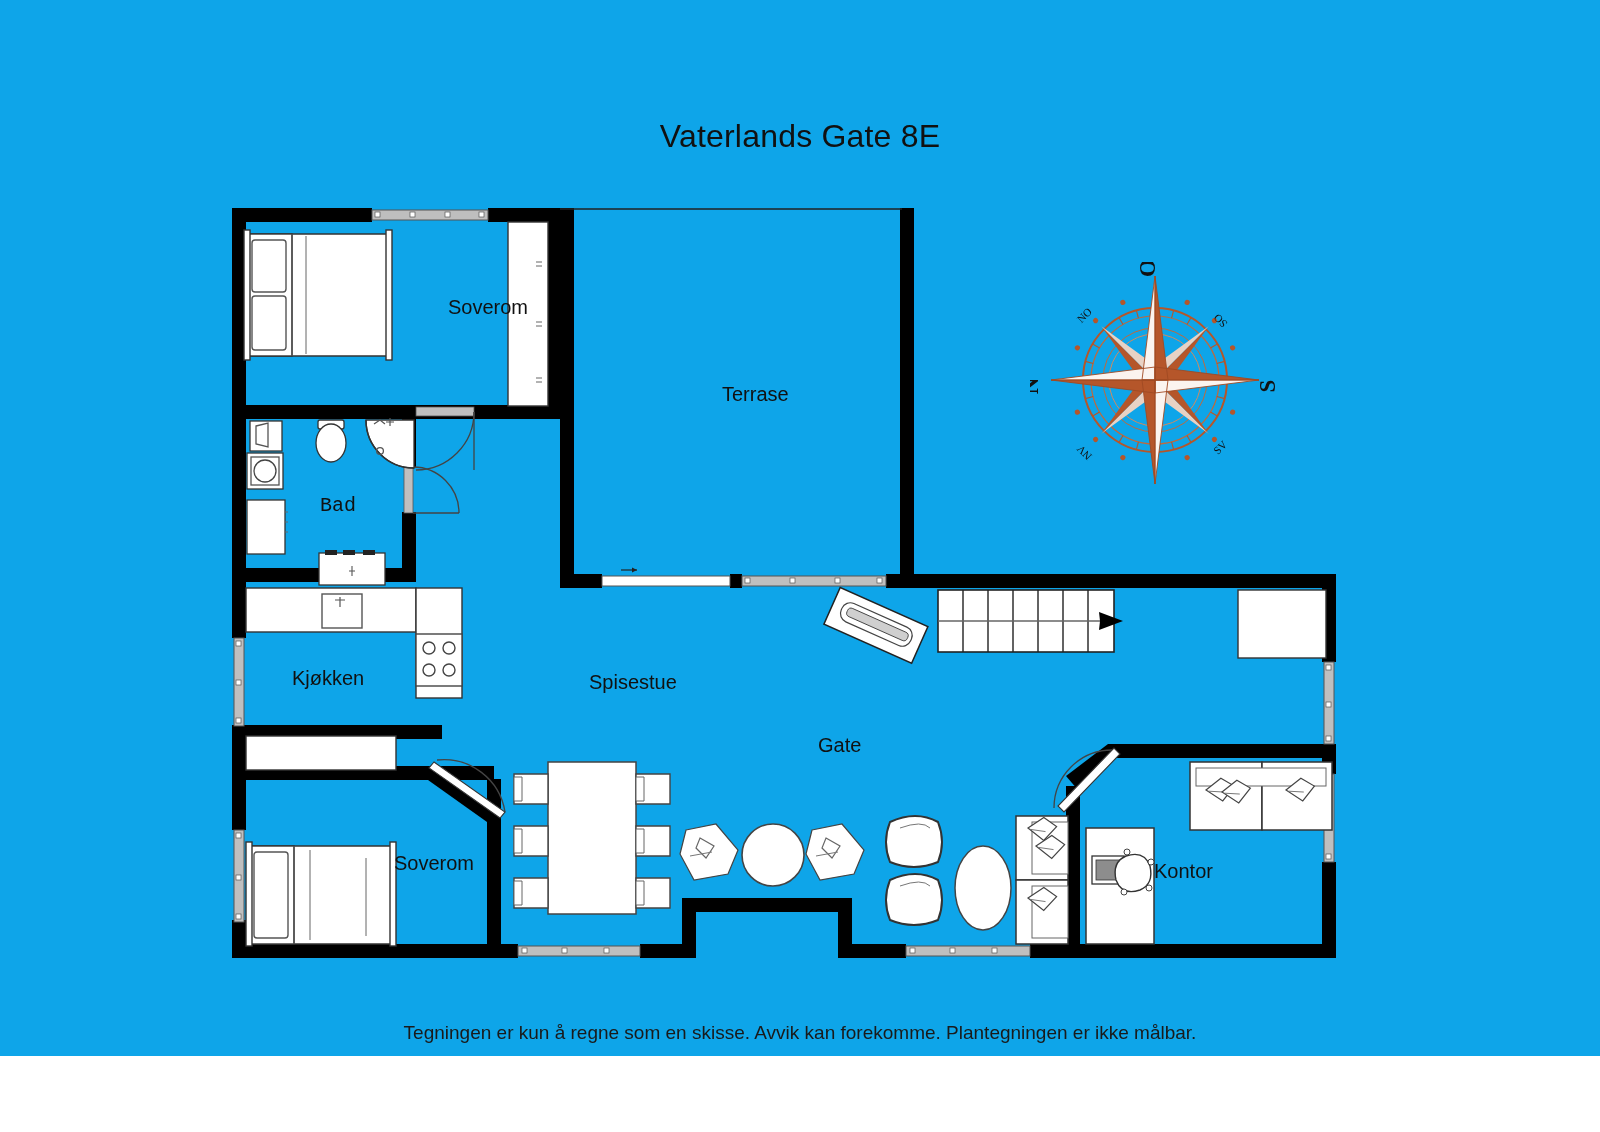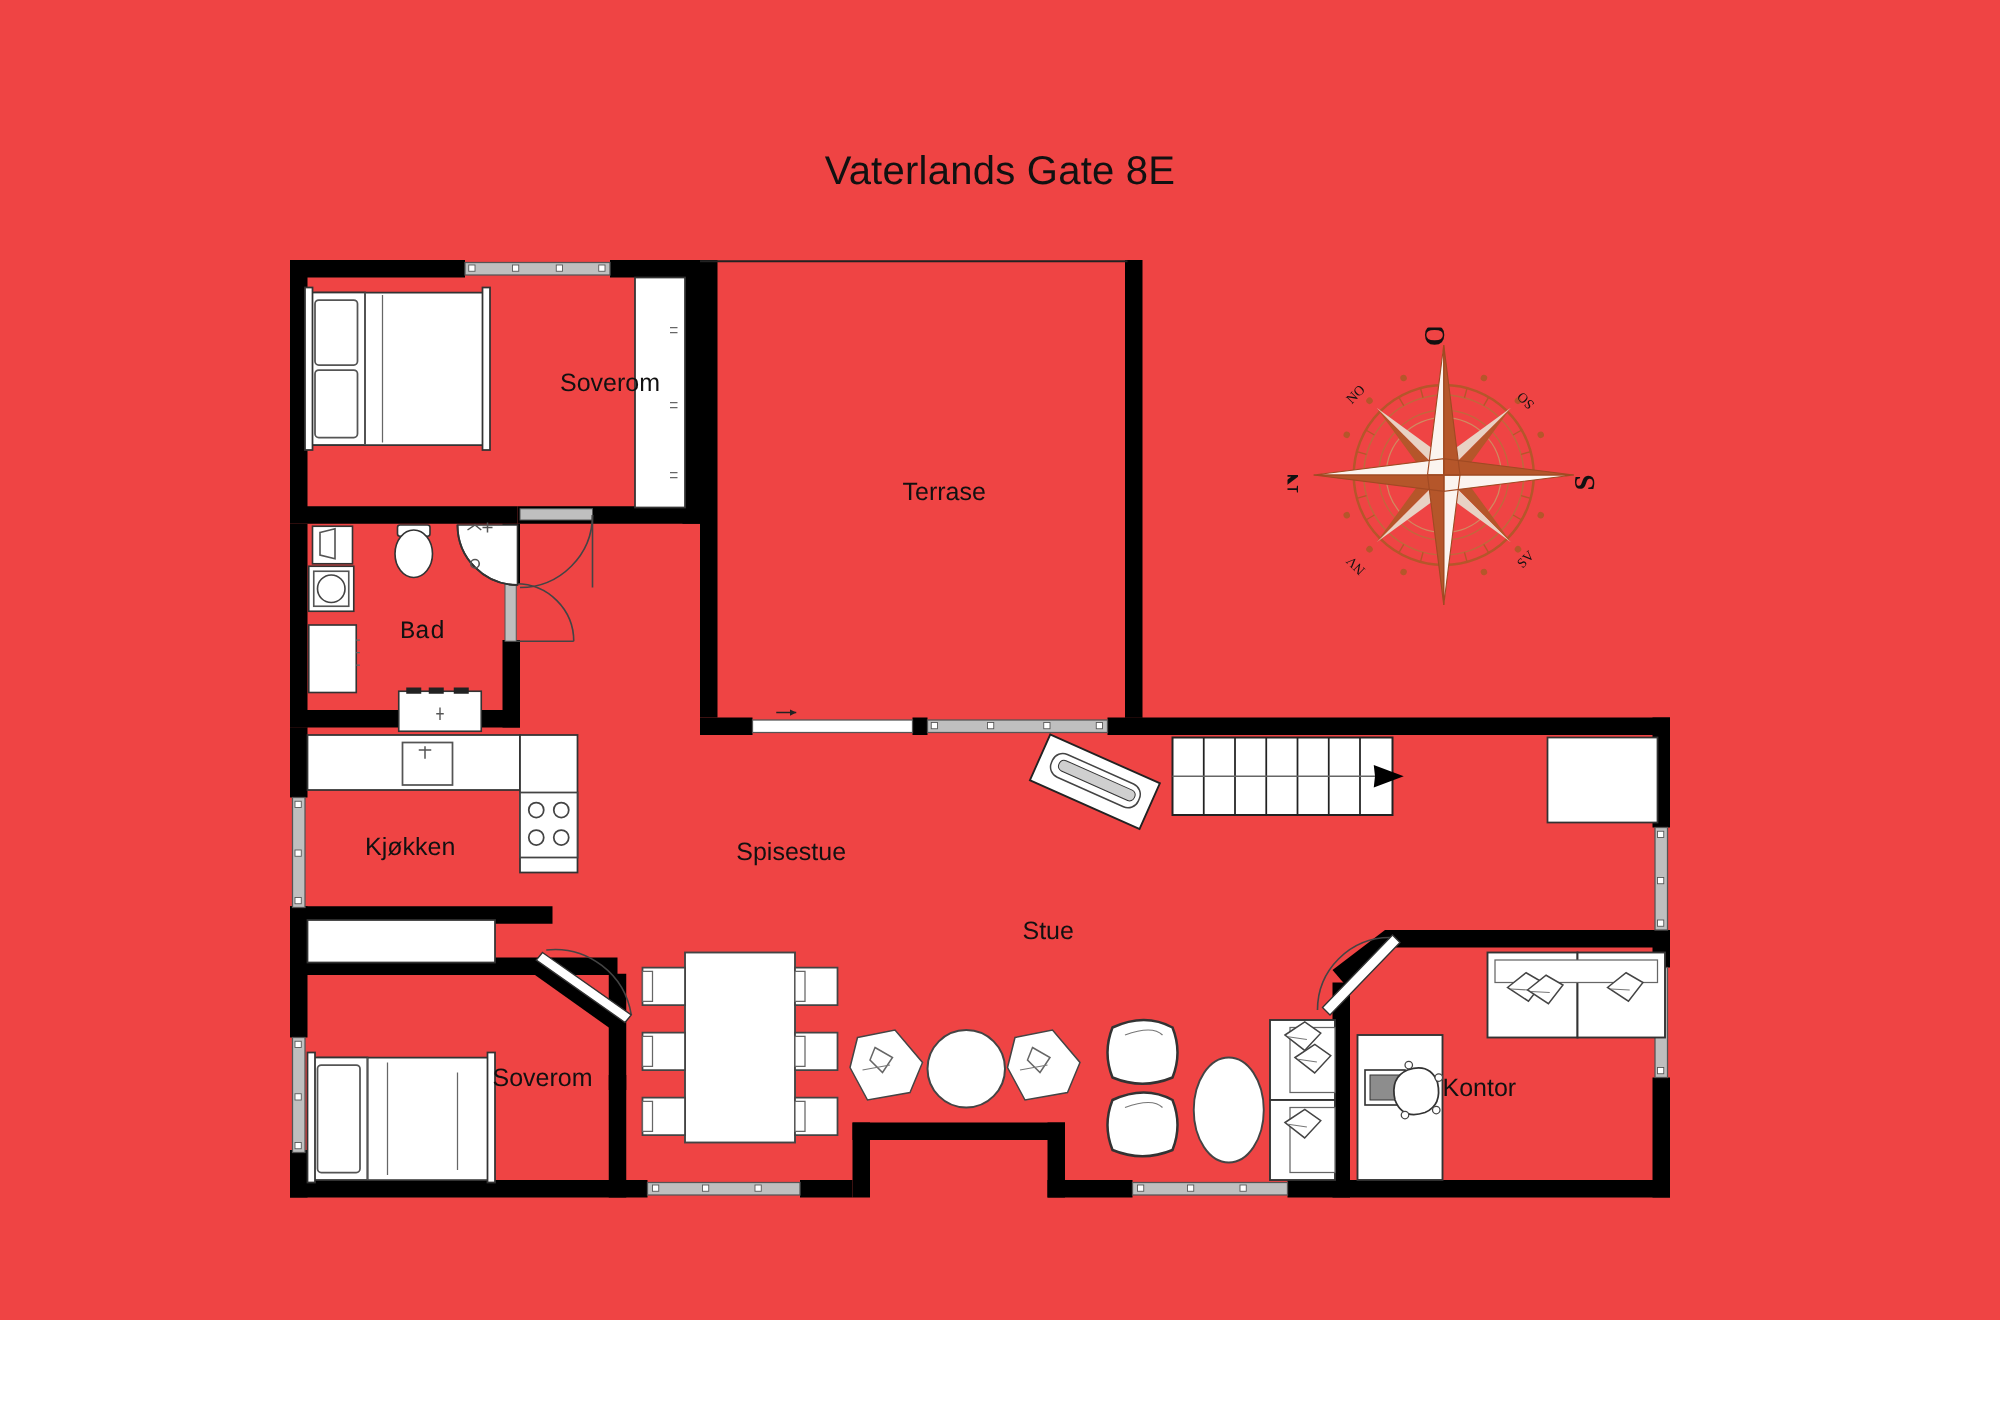--- a/index.html
+++ b/index.html
@@ -12,21 +12,21 @@
     width: 1600px;
     height: 1132px;
     font-family: "Liberation Sans", sans-serif;
     position: relative;
     overflow: hidden;
   }
   #page {
     position: relative;
     width: 1600px;
     height: 1056px;
-    background: #ef4444;
+    background: #0ea5e9;
   }
   .title {
     position: absolute;
     left: 0;
     top: 118px;
     width: 1600px;
     text-align: center;
     font-size: 32px;
     color: #111111;
     letter-spacing: 0.2px;
@@ -394,21 +394,21 @@
       <rect x="844" y="619" width="66" height="9" rx="4" fill="#cfcfcf" stroke="#333" stroke-width="0.8"></rect>
     </g>
 
   </svg>
 
   <div class="room-label" style="left:448px; top:296px;">Soverom</div>
   <div class="room-label" style="left:722px; top:383px;">Terrase</div>
   <div class="room-label" style="left:320px; top:494px;font-family:Liberation Mono, monospace;">Bad</div>
   <div class="room-label" style="left:292px; top:667px;">Kjøkken</div>
   <div class="room-label" style="left:553px; top:671px;margin-left:36px;">Spisestue</div>
-  <div class="room-label" style="left:818px; top:734px;">Stue</div>
+  <div class="room-label" style="left:818px; top:734px;">Gate</div>
   <div class="room-label" style="left:394px; top:852px;">Soverom</div>
   <div class="room-label" style="left:1154px; top:860px;">Kontor</div>
 
   <div class="compass-wrap">
     <svg width="250" height="230" viewBox="0 0 250 230">
       <g transform="translate(125,118)">
 
         <g transform="rotate(0)">
 
           <circle cx="0" cy="0" r="72" fill="none" stroke="#b5562a" stroke-width="2"></circle>
@@ -516,14 +516,15 @@
         <text x="-117" y="6" transform="rotate(-90 -117 6)" text-anchor="middle" font-family="Liberation Serif, serif" font-size="23" font-weight="bold" fill="#111">N</text>
 
         <text x="-68" y="-62" transform="rotate(-45 -68 -62)" text-anchor="middle" font-family="Liberation Serif, serif" font-size="11" fill="#111">NO</text>
         <text x="68" y="-62" transform="rotate(-135 68 -62)" text-anchor="middle" font-family="Liberation Serif, serif" font-size="11" fill="#111">SO</text>
         <text x="68" y="70" transform="rotate(-45 68 70)" text-anchor="middle" font-family="Liberation Serif, serif" font-size="11" fill="#111">SV</text>
         <text x="-68" y="70" transform="rotate(-135 -68 70)" text-anchor="middle" font-family="Liberation Serif, serif" font-size="11" fill="#111">NV</text>
       </g>
     </svg>
   </div>
 
+  <div class="footer">Tegningen er kun å regne som en skisse. Avvik kan forekomme. Plantegningen er ikke målbar.</div>
 
 </div>
 
 </body></html>

